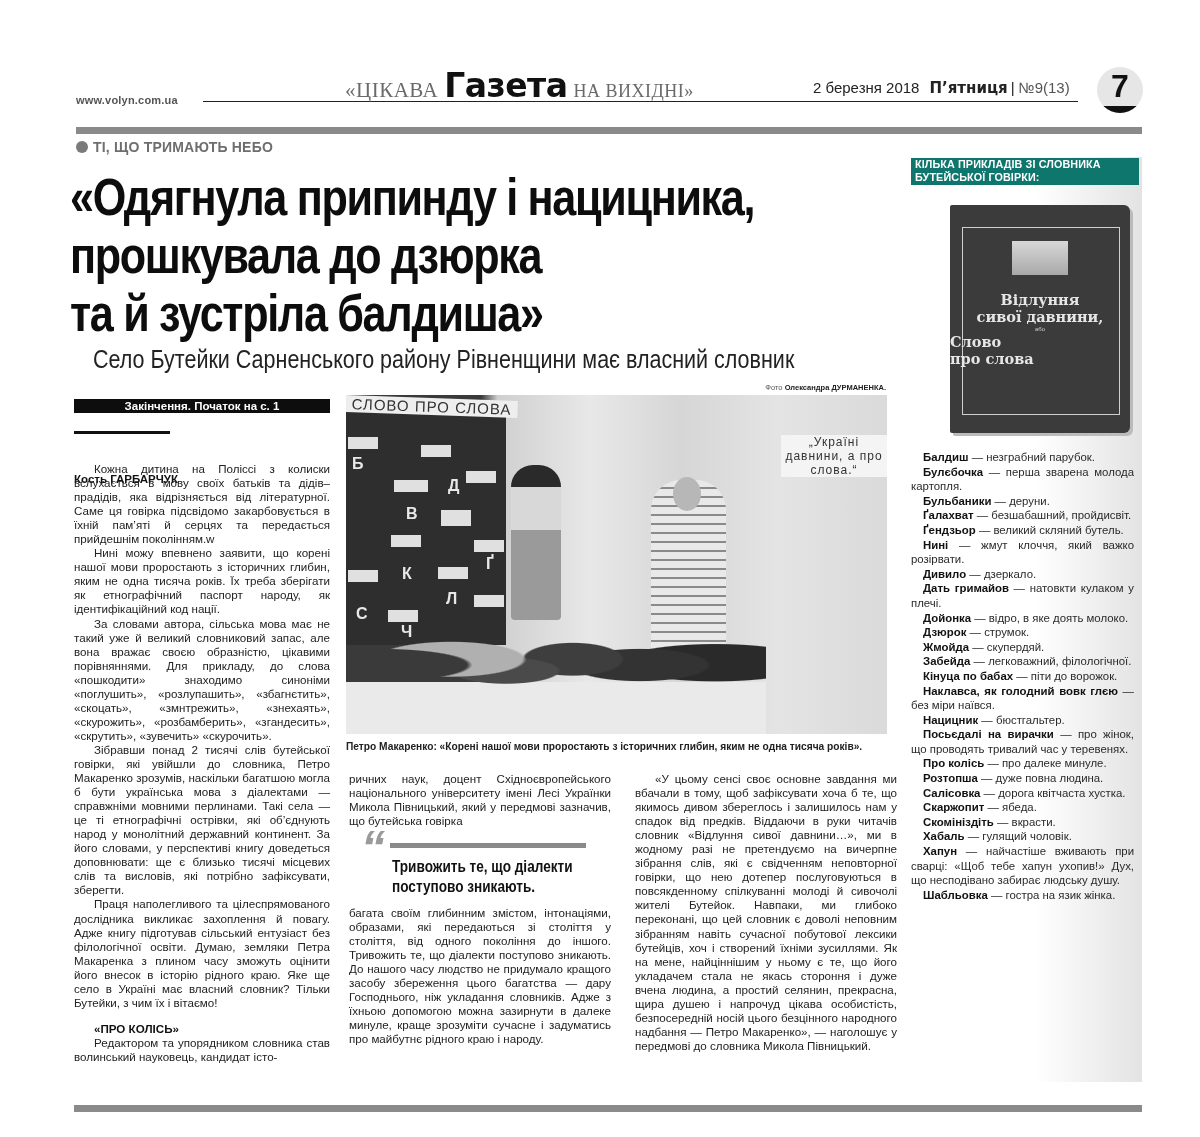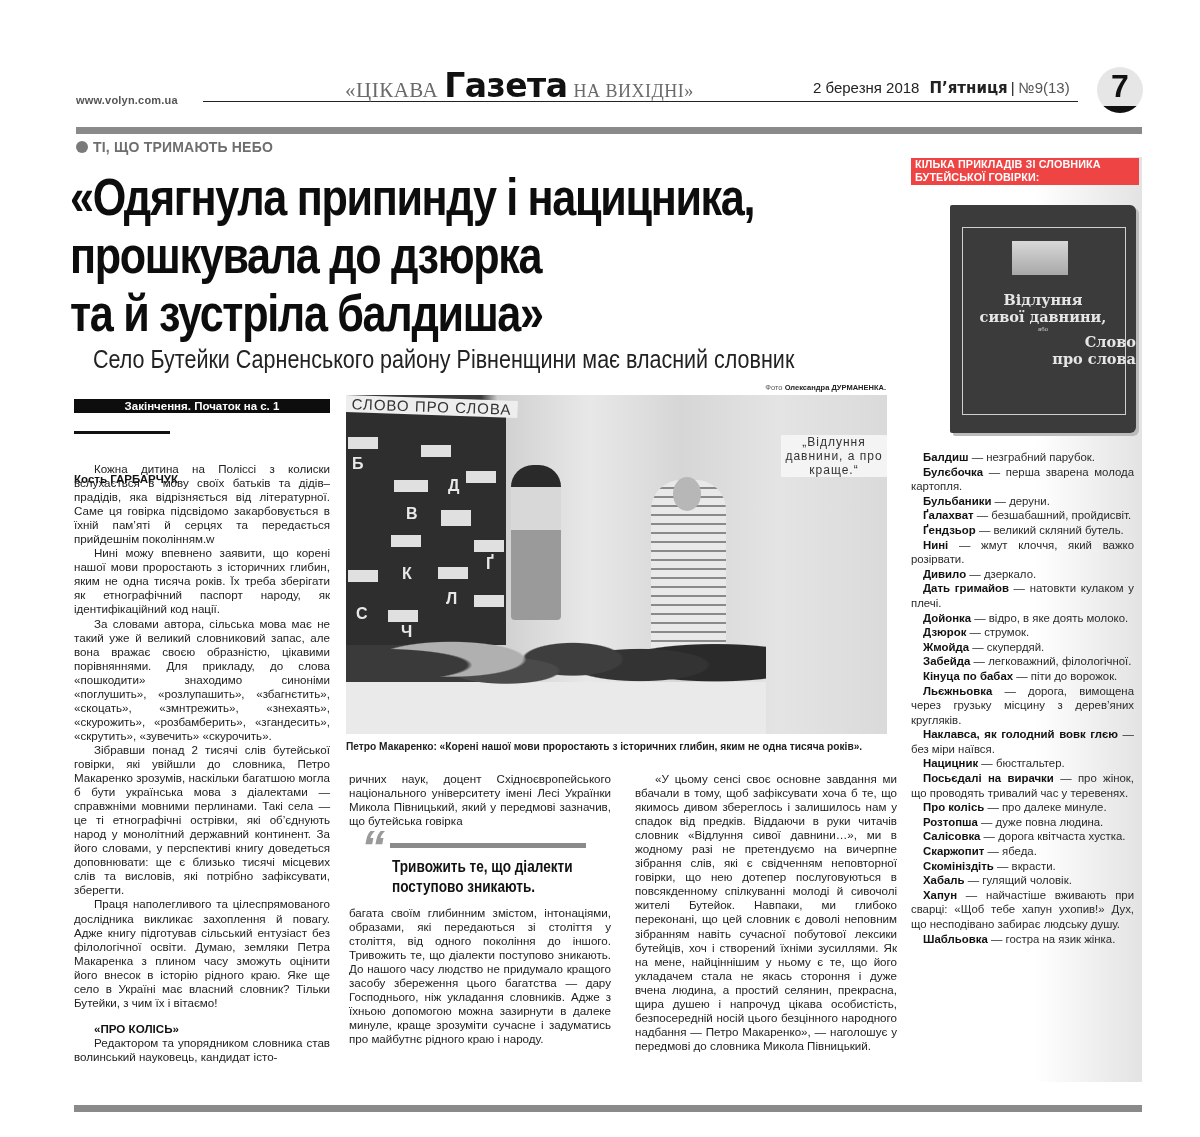--- a/index.html
+++ b/index.html
@@ -67,27 +67,27 @@
                  linear-gradient(transparent 55%, #eaeaea 55%); }
   .photo-caption { left: 346px; top: 741px; width: 541px; font-size: 10.2px; font-weight: bold; color: #222; white-space: nowrap; }
 
   
   .quote-mark { left: 361px; top: 828px; font-size: 48px; font-weight: bold; color: #9a9a9a; font-style: italic; line-height: 40px; letter-spacing: -6px; }
   .quote-rule { left: 390px; top: 843px; width: 196px; height: 5px; background: #8a8a8a; }
   .quote-text { left: 392px; top: 857px; width: 220px; font-size: 16px; line-height: 20px; font-weight: bold; color: #111; transform: scaleX(0.85); transform-origin: left top; width: 260px; }
 
   
   .sidebar { left: 904px; top: 157px; width: 238px; height: 925px; background: linear-gradient(90deg, #ffffff 0%, #ffffff 55%, #e3e3e3 100%); }
-  .sb-title { left: 911px; top: 158px; width: 221px; background: #ef4444; color: #fff; font-size: 10.8px; font-weight: bold; line-height: 13px; padding: 0 3px 1px 4px; letter-spacing: 0.1px; }
-  .book { left: 950px; top: 205px; width: 180px; height: 228px; background: #3b3b3b; border-radius: 2px 6px 6px 2px; box-shadow: 3px 3px 0 #bbb; padding-left: 6px; }
+  .sb-title { left: 911px; top: 158px; width: 221px; background: #0f766e; color: #fff; font-size: 10.8px; font-weight: bold; line-height: 13px; padding: 0 3px 1px 4px; letter-spacing: 0.1px; }
+  .book { left: 950px; top: 205px; width: 180px; height: 228px; background: #3b3b3b; border-radius: 2px 6px 6px 2px; box-shadow: 3px 3px 0 #bbb; }
   .book-frame { position: absolute; left: 12px; top: 22px; right: 10px; bottom: 18px; border: 1.5px solid #cfcfcf; }
   .book-img { position: absolute; left: 62px; top: 36px; width: 56px; height: 34px; background: linear-gradient(#d8d8d8, #a8a8a8); }
   .book-t1 { position: absolute; left: 0; right: 0; top: 86px; text-align: center; color: #e6e6e6; font-family: "DejaVu Serif", serif; font-weight: bold; font-size: 14.5px; line-height: 17px; }
   .book-t2 { position: absolute; left: 0; right: 0; top: 121px; text-align: center; color: #ccc; font-size: 6px; }
-  .book-t3 { position: absolute; left: 0; right: 0; top: 128px; text-align: right; color: #e6e6e6; font-family: "DejaVu Serif", serif; font-weight: bold; font-size: 14.5px; line-height: 17px; }
+  .book-t3 { position: absolute; left: 0; right: 0; top: 128px; text-align: left; color: #e6e6e6; font-family: "DejaVu Serif", serif; font-weight: bold; font-size: 14.5px; line-height: 17px; }
   .glossary { left: 911px; top: 450px; width: 223px; font-size: 11.4px; line-height: 14.6px; color: #2a2a2a; text-align: justify; }
   .glossary .entry { margin: 0; }
   .glossary .term { font-weight: bold; color: #111; padding-left: 12px; }
 
   .bottom-bar { left: 74px; top: 1105px; width: 1068px; height: 7px; background: #8a8a8a; }
 </style>
 </head>
 <body>
 
 <div class="abs site-url">www.volyn.com.ua</div>
@@ -150,21 +150,21 @@
     <span class="card" style="left:128px;top:135px"></span>
     <span class="card" style="left:2px;top:165px"></span>
     <span class="card" style="left:92px;top:162px"></span>
     <span class="card" style="left:42px;top:205px"></span>
     <span class="card" style="left:128px;top:190px"></span>
   </div>
   <div class="board-title">СЛОВО ПРО СЛОВА</div>
   <div class="woman"></div>
   <div class="man"></div>
   <div class="man-head"></div>
-  <div class="banner">„Відлуння давнини, а про краще.“</div>
+  <div class="banner">„Україні давнини, а про слова.“</div>
   <div class="kids"></div>
 </div>
 <div class="abs photo-caption">Петро Макаренко: «Корені нашої мови проростають з історичних глибин, яким не одна тисяча років».</div>
 
 <div class="col col2">
   <p class="noind">ричних наук, доцент Східноєвропейського національного університету імені Лесі Українки Микола Півницький, який у передмові зазначив, що бутейська говірка</p>
 </div>
 <div class="abs quote-mark">“</div>
 <div class="abs quote-rule"></div>
 <div class="abs quote-text">Тривожить те, що діалекти поступово зникають.</div>
@@ -198,21 +198,20 @@
   <p class="entry"><span class="term">Ґалахват</span><span> — безшабашний, пройдисвіт.</span></p>
   <p class="entry"><span class="term">Ґендзьор</span><span> — великий скляний бутель.</span></p>
   <p class="entry"><span class="term">Нині</span><span> — жмут клоччя, який важко розірвати.</span></p>
   <p class="entry"><span class="term">Дивило</span><span> — дзеркало.</span></p>
   <p class="entry"><span class="term">Дать гримайов</span><span> — натовкти кулаком у плечі.</span></p>
   <p class="entry"><span class="term">Дойонка</span><span> — відро, в яке доять молоко.</span></p>
   <p class="entry"><span class="term">Дзюрок</span><span> — струмок.</span></p>
   <p class="entry"><span class="term">Жмойда</span><span> — скупердяй.</span></p>
   <p class="entry"><span class="term">Забейда</span><span> — легковажний, філологічної.</span></p>
   <p class="entry"><span class="term">Кінуца по бабах</span><span> — піти до ворожок.</span></p>
-  <p class="entry"><span class="term">Льєжньовка</span><span> — дорога, вимощена через грузьку місцину з дерев’яних кругляків.</span></p>
   <p class="entry"><span class="term">Наклавса, як голодний вовк глєю</span><span> — без міри наївся.</span></p>
   <p class="entry"><span class="term">Нацицник</span><span> — бюстгальтер.</span></p>
   <p class="entry"><span class="term">Посьєдалі на вирачки</span><span> — про жінок, що проводять тривалий час у теревенях.</span></p>
   <p class="entry"><span class="term">Про колісь</span><span> — про далеке минуле.</span></p>
   <p class="entry"><span class="term">Розтопша</span><span> — дуже повна людина.</span></p>
   <p class="entry"><span class="term">Салісовка</span><span> — дорога квітчаста хустка.</span></p>
   <p class="entry"><span class="term">Скаржопит</span><span> — ябеда.</span></p>
   <p class="entry"><span class="term">Скомініздіть</span><span> — вкрасти.</span></p>
   <p class="entry"><span class="term">Хабаль</span><span> — гулящий чоловік.</span></p>
   <p class="entry"><span class="term">Хапун</span><span> — найчастіше вживають при сварці: «Щоб тебе хапун ухопив!» Дух, що несподівано забирає людську душу.</span></p>

